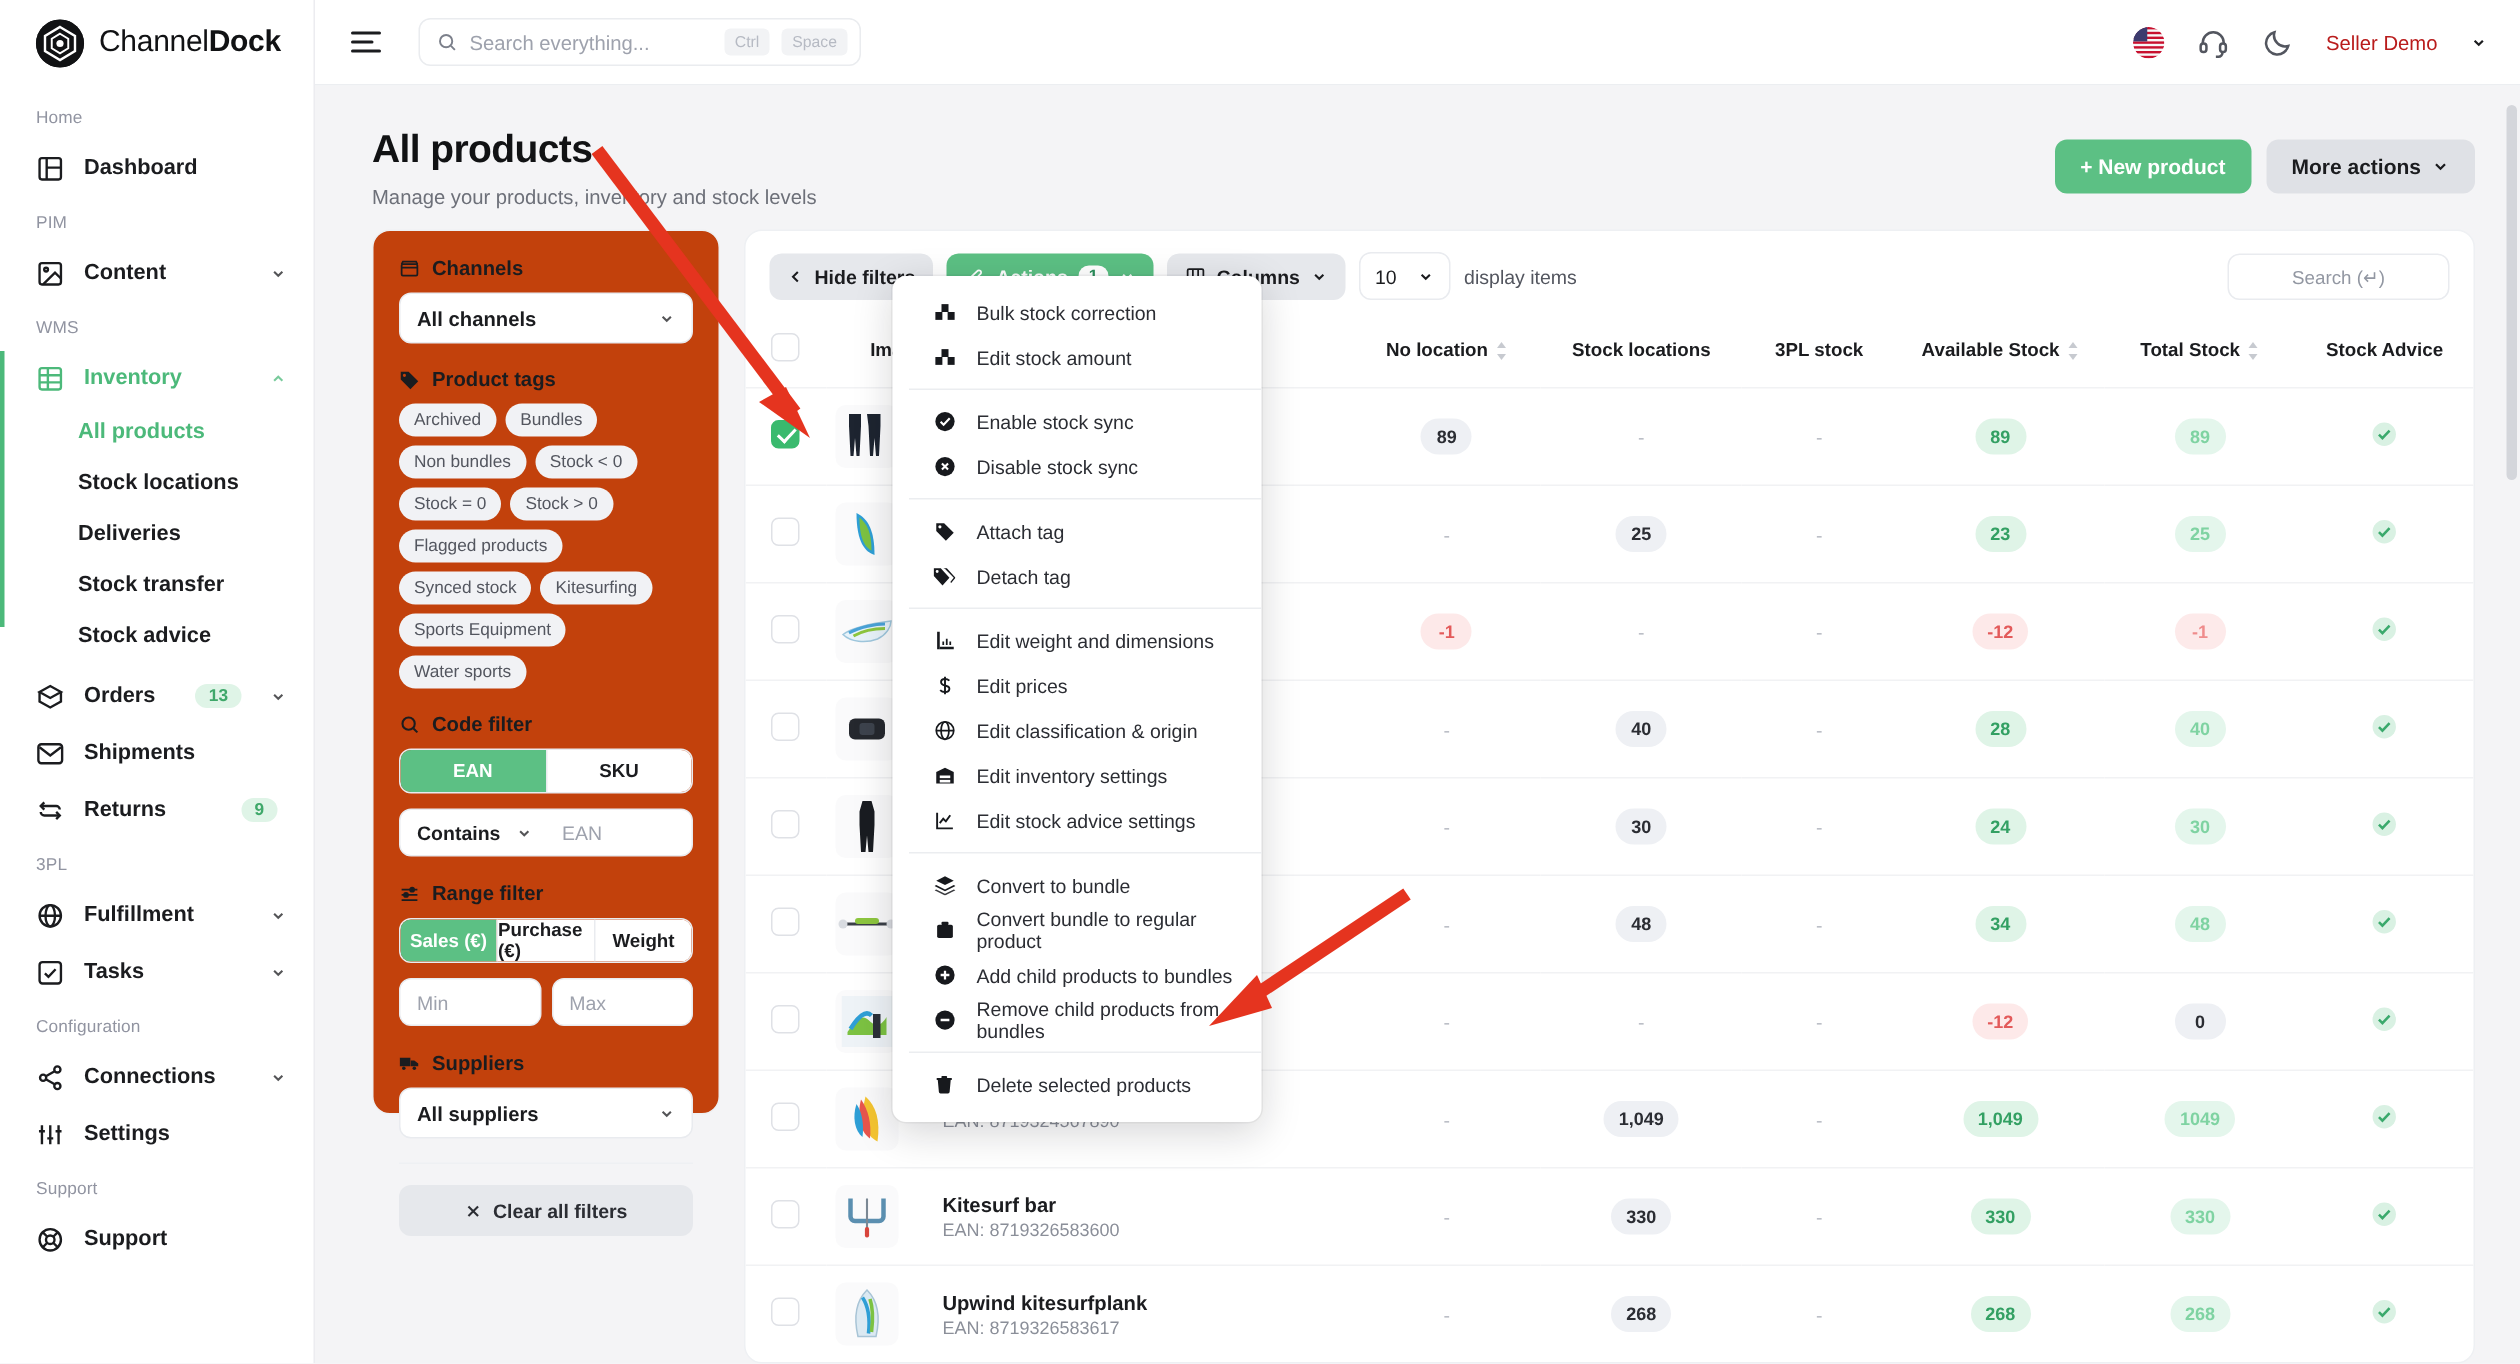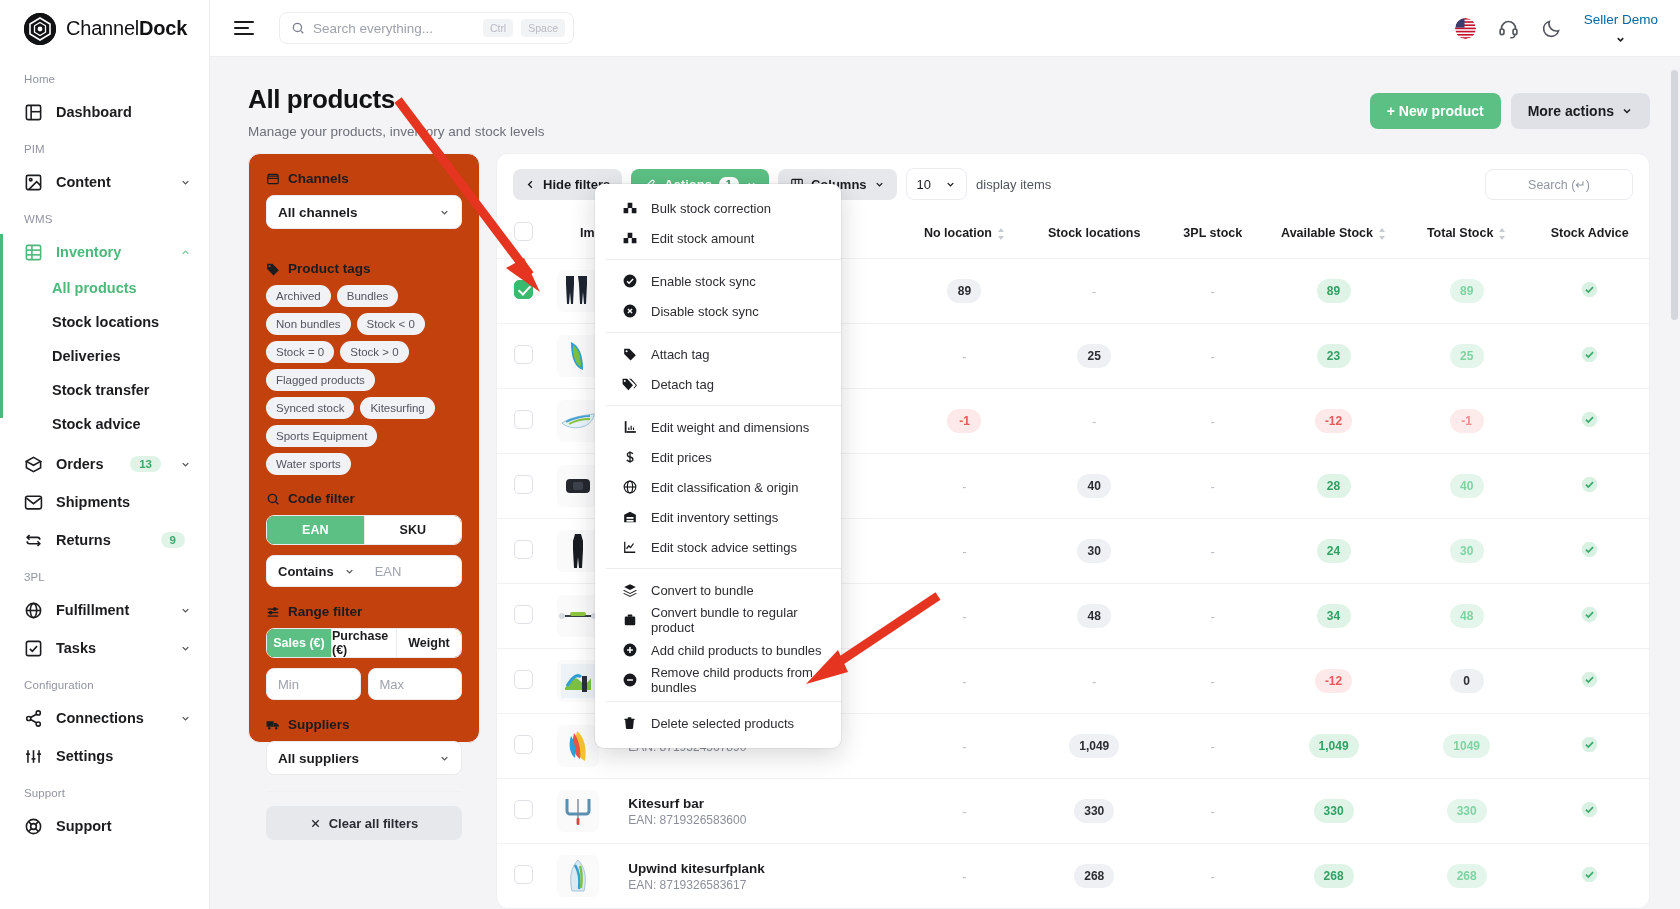--- a/index.html
+++ b/index.html
@@ -78,21 +78,21 @@
     border-radius: 8px; display: flex; align-items: center; padding: 0 8px 0 11px; gap: 8px;
     background:#fff;
   }
   .searchbox .ph { flex: 1; font-size: 13.5px; color: #9ea2ad; }
   .kbd {
     background: #f2f3f5; color: #b6bac3; font-size: 10.5px; border-radius: 4px;
     padding: 3px 7px;
   }
   .topbar-right { margin-left: auto; display: flex; align-items: center; gap: 22px; padding-right: 22px; }
   .flag-ic { width: 21px; height: 21px; border-radius: 50%; overflow:hidden; display:block;}
-  .user-menu { display: flex; align-items: center; gap: 7px; font-size: 13.5px; color: #0369a1; cursor: pointer; flex-direction: column; }
+  .user-menu { display: flex; align-items: center; gap: 22px; font-size: 13.5px; color: #b91c1c; cursor: pointer; }
 
   
   .main { position: absolute; left: 210px; top: 57px; width: 1470px; height: 852px; background: #f4f4f6; }
   .page-head { padding: 27px 30px 0 38px; display: flex; align-items: flex-start; }
   .page-title { font-size: 26px; font-weight: 800; color: #111214; letter-spacing: -.4px; }
   .page-sub { font-size: 13.5px; color: #6d7079; margin-top: 9px; }
   .head-actions { margin-left: auto; display: flex; gap: 10px; padding-top: 9px; }
   .btn {
     border-radius: 8px; font-size: 14px; font-weight: 700; padding: 10px 17px;
     cursor: pointer; border: none; display: flex; align-items: center; gap: 7px; white-space: nowrap;
@@ -136,21 +136,21 @@
   .combo { display: flex; border: 1px solid #e9ebef; border-radius: 8px; height: 32px; margin-bottom: 17px; overflow:hidden; background:#fff;}
   .combo .cleft { display: flex; align-items: center; gap: 10px; padding: 0 10px 0 11px; font-size: 13px; font-weight: 700; color: #1b1c1f; cursor:pointer;}
   .combo .cright { flex: 1; display: flex; align-items: center; padding-left: 10px; font-size: 13px; color: #9ea2ad; }
   .clear-all {
     margin-top: 16px; border-top: 1px solid #eef0f3; padding-top: 14px;
   }
   .clear-btn {
     height: 34px; background: #e6e8ec; border-radius: 8px; display: flex; align-items: center;
     justify-content: center; gap: 8px; font-size: 13px; font-weight: 700; color: #2b2d33; cursor: pointer;
   }
-  .mb16 { margin-bottom: 32px; }
+  .mb16 { margin-bottom: 16px; }
 
   
   .tablecard {
     flex: 1; margin-left: 16px; background: #fff; border-radius: 12px;
     border: 1px solid #eef0f3; min-height: 645px; position: relative; overflow: hidden;
   }
   .toolbar { display: flex; align-items: center; gap: 9px; padding: 14px 16px 12px 16px; }
   .tb-btn {
     border-radius: 8px; font-size: 13px; font-weight: 700; padding: 8px 12px;
     display: flex; align-items: center; gap: 7px; cursor: pointer; white-space: nowrap;

